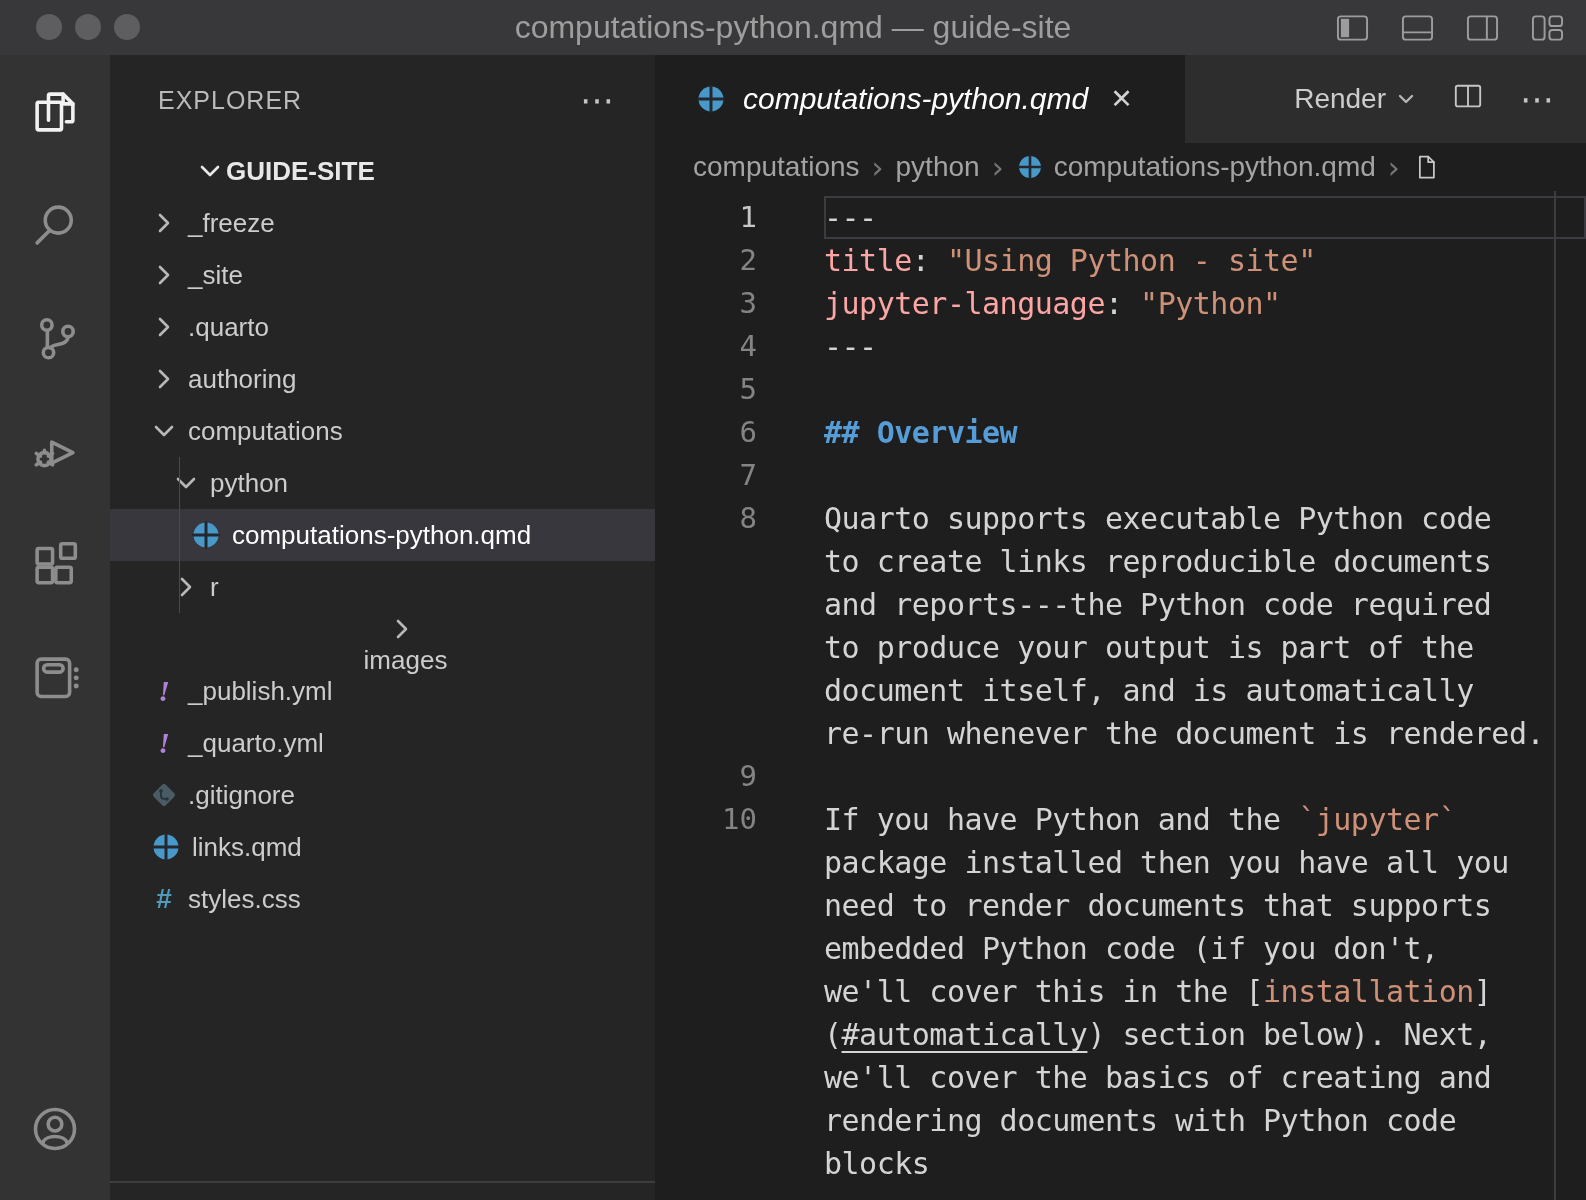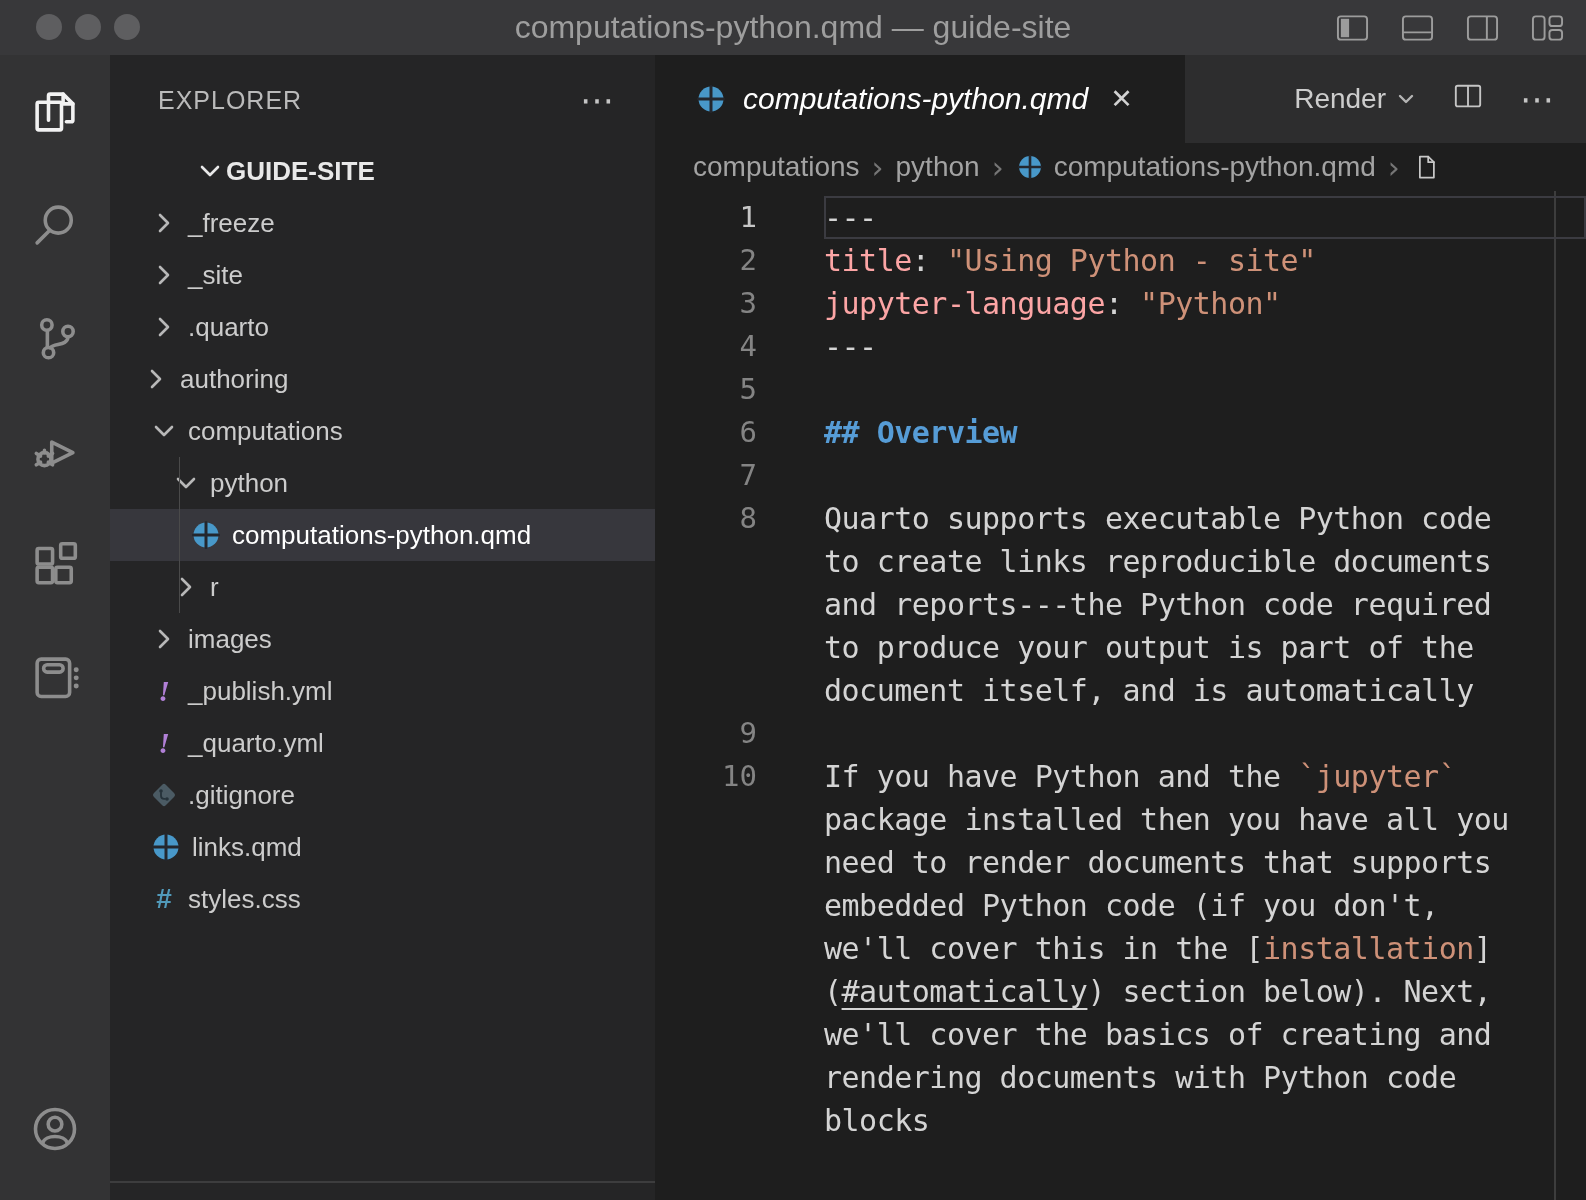--- a/index.html
+++ b/index.html
@@ -205,21 +205,21 @@
           <span class="tlabel">_site</span>
         </div>
         <div class="trow" style="padding-left: 38px;">
           <span class="slot" style="color: rgb(184, 184, 184);">
             <svg width="100%" height="100%" viewBox="0 0 32 32" fill="none" stroke="currentColor" stroke-width="2.6" stroke-linecap="round" stroke-linejoin="round">
               <path d="M12 8l8 8-8 8"></path>
             </svg>
           </span>
           <span class="tlabel">.quarto</span>
         </div>
-        <div class="trow" style="padding-left: 30px;">
+        <div class="trow" style="padding-left: 38px;">
           <span class="slot" style="color: rgb(184, 184, 184);">
             <svg width="100%" height="100%" viewBox="0 0 32 32" fill="none" stroke="currentColor" stroke-width="2.6" stroke-linecap="round" stroke-linejoin="round">
               <path d="M12 8l8 8-8 8"></path>
             </svg>
           </span>
           <span class="tlabel">authoring</span>
         </div>
         <div class="trow" style="padding-left: 38px;">
           <span class="slot" style="color: rgb(184, 184, 184);">
             <svg width="100%" height="100%" viewBox="0 0 32 32" fill="none" stroke="currentColor" stroke-width="2.6" stroke-linecap="round" stroke-linejoin="round">
@@ -246,21 +246,21 @@
           <span class="tlabel">computations-python.qmd</span>
         </div>
         <div class="trow" style="padding-left: 60px;">
           <span class="slot" style="color: rgb(184, 184, 184);">
             <svg width="100%" height="100%" viewBox="0 0 32 32" fill="none" stroke="currentColor" stroke-width="2.6" stroke-linecap="round" stroke-linejoin="round">
               <path d="M12 8l8 8-8 8"></path>
             </svg>
           </span>
           <span class="tlabel">r</span>
         </div>
-        <div class="trow" style="padding-left: 38px;">
+        <div class="trow" style="padding-left: 38px; flex-direction: column;">
           <span class="slot" style="color: rgb(184, 184, 184);">
             <svg width="100%" height="100%" viewBox="0 0 32 32" fill="none" stroke="currentColor" stroke-width="2.6" stroke-linecap="round" stroke-linejoin="round">
               <path d="M12 8l8 8-8 8"></path>
             </svg>
           </span>
           <span class="tlabel">images</span>
         </div>
         <div class="trow" style="padding-left: 38px;">
           <span class="slot">
             <span class="yaml-bang">!</span>
@@ -406,20 +406,21 @@
           </div>
         </div>
         <div class="cline">
           <div class="gutter">8</div>
           <div class="content">
             <div class="crow"><span class="tok-plain">Quarto supports executable Python code</span></div>
             <div class="crow"><span class="tok-plain">to create links reproducible documents</span></div>
             <div class="crow"><span class="tok-plain">and reports---the Python code required</span></div>
             <div class="crow"><span class="tok-plain">to produce your output is part of the</span></div>
             <div class="crow"><span class="tok-plain">document itself, and is automatically</span></div>
+            <div class="crow"><span class="tok-plain">re-run whenever the document is rendered.</span></div>
           </div>
         </div>
         <div class="cline">
           <div class="gutter">9</div>
           <div class="content">
             <div class="crow"></div>
           </div>
         </div>
         <div class="cline">
           <div class="gutter">10</div>

